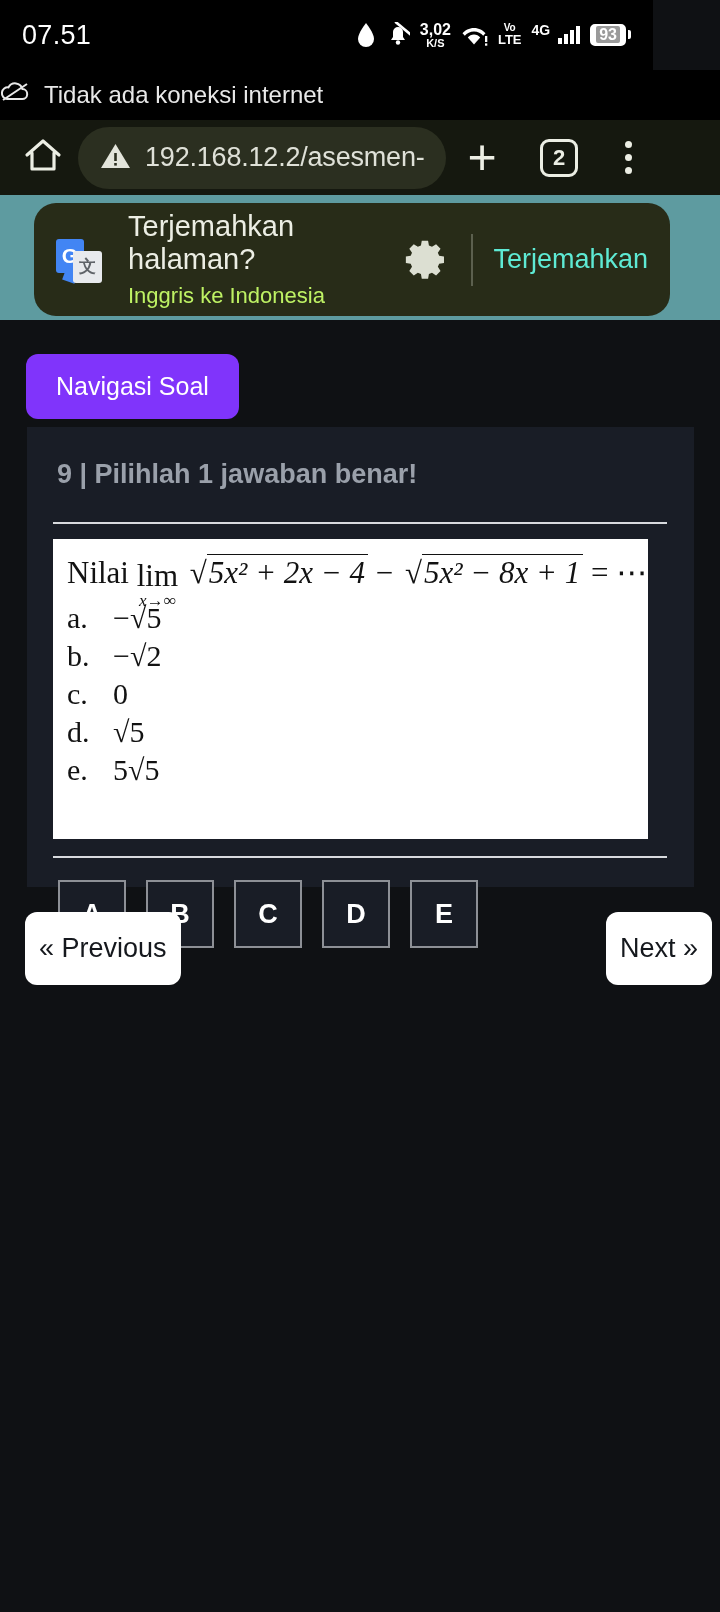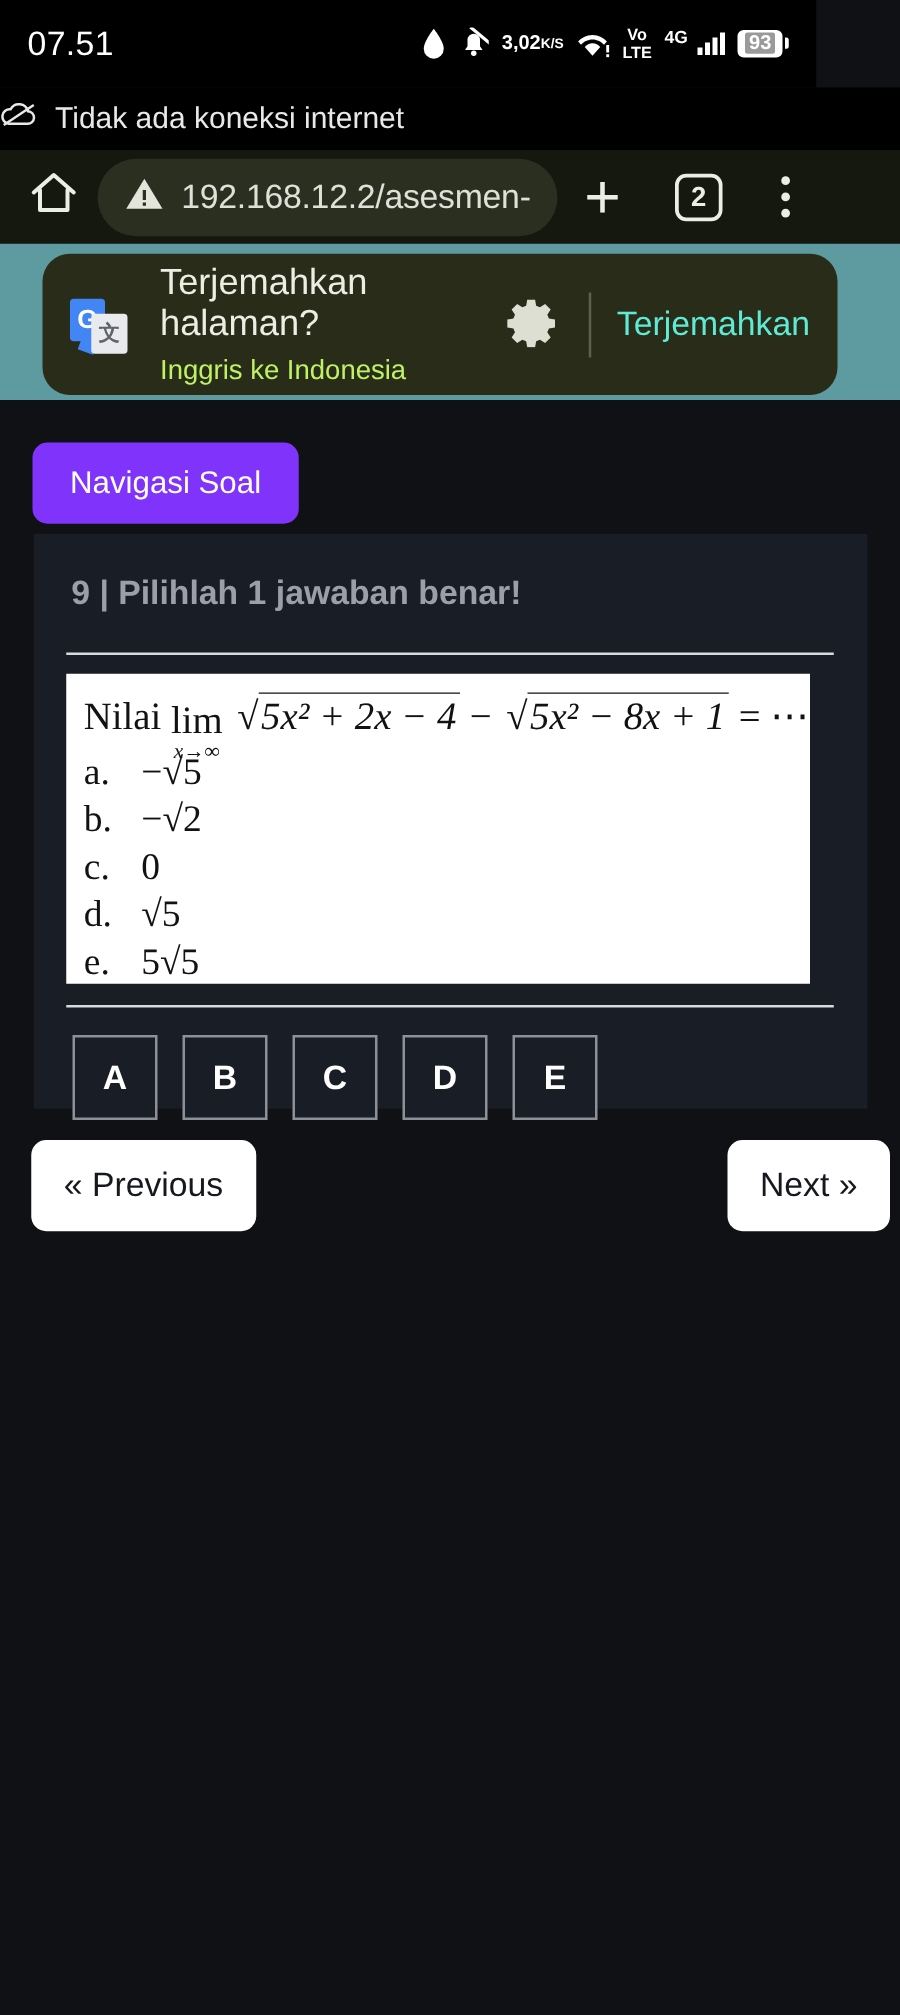--- a/index.html
+++ b/index.html
@@ -14,25 +14,25 @@
   
   .statusbar {
     position: absolute; top: 0; left: 0; width: 653px; height: 70px;
     background: #000; color: #fff;
     display: flex; align-items: center; justify-content: space-between;
     padding: 0 22px;
   }
   .status-clock { font-size: 27px; letter-spacing: .3px; }
   .status-icons { display: flex; align-items: center; gap: 10px; }
   .si { display: flex; align-items: center; justify-content: center; color: #fff; }
-  .netspeed { display: flex; flex-direction: row; align-items: center; line-height: 1; }
+  .netspeed { display: flex; flex-direction: column; align-items: center; line-height: 1; }
   .netspeed .n { font-size: 16px; font-weight: bold; }
   .netspeed .u { font-size: 11px; font-weight: bold; }
   .volte { display: flex; flex-direction: column; align-items: center; line-height: 1.05; font-weight: bold; }
-  .volte .a { font-size: 13px; }
+  .volte .a { font-size: 10px; }
   .volte .b { font-size: 13px; }
   .gen4 { font-size: 14px; font-weight: bold; align-self: flex-start; margin-right: -2px; }
   .bars { display: flex; align-items: flex-end; gap: 2px; height: 18px; }
   .bars i { width: 4px; background: #fff; display: block; }
   .bars i:nth-child(1){height:6px}.bars i:nth-child(2){height:10px}
   .bars i:nth-child(3){height:14px}.bars i:nth-child(4){height:18px}
   .battery {
     display: flex; align-items: center; gap: 2px;
   }
   .battery .shell {
@@ -131,21 +131,21 @@
   .q-panel {
     position: absolute; top: 232px; left: 27px; width: 667px; height: 460px;
     background: #191d26;
   }
   .q-head {
     color: #9aa0aa; font-size: 27px; font-weight: bold;
     padding: 32px 30px 0 30px;
   }
   .q-rule { height: 2px; background: #d8dade; margin: 32px 27px 0 26px; }
   .q-img {
-    background: #fff; margin: 15px 0 16px 26px; width: 595px; height: 248px;
+    background: #fff; margin: 15px 0 16px 26px; width: 595px; height: 300px;
     position: relative; overflow: hidden; padding-left: 12px;
   }
   .mj { color: #121212; font-family: "Liberation Serif", serif; }
   .mj-line1 { position: absolute; left: 14px; top: 15px; font-size: 31px; white-space: nowrap; }
   .mj-lim { position: relative; display: inline-block; vertical-align: middle; text-align: center; }
   .mj-lim .lim { font-size: 31px; }
   .mj-lim .sub { position: absolute; left: 50%; transform: translateX(-50%); top: 33px; font-size: 17px; font-style: italic; white-space: nowrap; }
   .sqrt { display: inline-block; position: relative; padding-left: 4px; }
   .sqrt > .rad { font-size: 31px; }
   .sqrt > .body { border-top: 1.6px solid #121212; padding: 0 3px 0 2px; display: inline-block; }
@@ -158,21 +158,21 @@
   .ans-row { display: flex; gap: 20px; padding: 22px 0 0 31px; }
   .ans-box {
     width: 68px; height: 68px; border: 2px solid #8d9096; background: #191d26;
     color: #fff; font-size: 27px; font-weight: bold; font-family: inherit;
     display: flex; align-items: center; justify-content: center; cursor: pointer;
   }
 
   
   .navbtn {
     position: absolute; top: 717px; background: #fff; color: #15181d;
-    border: none; border-radius: 12px; padding: 21px 26px;
+    border: none; border-radius: 12px; padding: 21px 14px;
     font-size: 27px; font-family: inherit; cursor: pointer;
   }
   .prev { left: 25px; }
   .next { right: 8px; }
 </style>
 </head>
 <body>
 
 <div class="screen">
 

